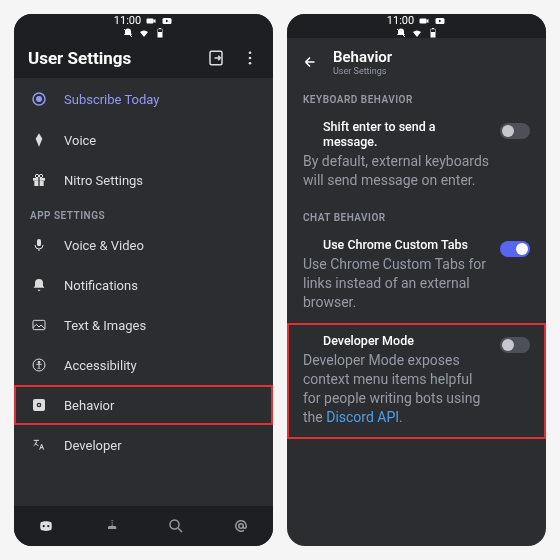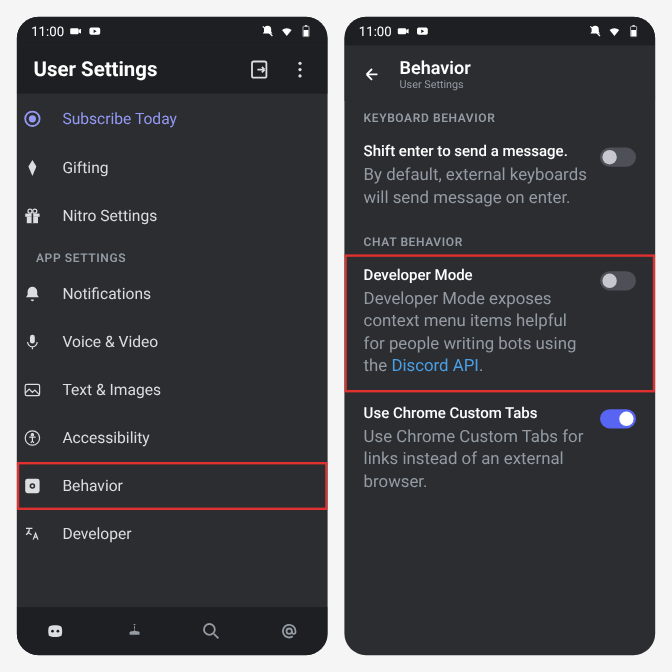--- a/index.html
+++ b/index.html
@@ -25,20 +25,21 @@
   }
   .statusbar {
     height: 24px;
     display: flex;
     align-items: center;
     justify-content: space-between;
     padding: 0 12px;
     font-size: 11px;
     background: #1e1f22;
     color: #fff;
+    flex-direction: column;
   }
   .statusbar .left, .statusbar .right { display: flex; align-items: center; gap: 4px; }
   .statusbar .ico { width: 12px; height: 12px; display:inline-block; }
   .header1 {
     display: flex;
     align-items: center;
     justify-content: space-between;
     padding: 10px 14px;
     background: #1e1f22;
   }
@@ -52,21 +53,21 @@
     gap: 14px;
   }
   .header2 .tcol { display:flex; flex-direction:column; }
   .header2 h1 { font-size: 15px; font-weight:600; color:#fff; }
   .header2 .sub { font-size: 9px; color: #949ba4; }
   .scroll { flex:1; overflow:hidden; }
   .row {
     display:flex;
     align-items:center;
     gap:16px;
-    padding: 12px 4px;
+    padding: 12px 16px;
     font-size:13px;
     color:#dcddde;
   }
   .row.sub { color:#9499f2; }
   .row .iconslot { width:18px; display:flex; align-items:center; justify-content:center; }
   .row .label { flex:1; }
   .section-label {
     font-size:10px;
     letter-spacing:0.5px;
     font-weight:600;
@@ -75,21 +76,21 @@
   }
   .highlight { outline: 2px solid #e03030; outline-offset:-2px; }
 
   .setting {
     padding: 10px 16px 12px;
     display:flex;
     align-items:flex-start;
     gap:10px;
   }
   .setting .txt { flex:1; }
-  .setting .title { font-size:12.5px; color:#fff; margin-bottom:3px; font-weight:500;}
+  .setting .title { font-size:12.5px; color:#fff; margin-bottom:3px; font-weight:500;margin-left:20px;}
   .setting .desc { font-size:14px; color:#949ba4; line-height:1.35; }
   .setting .desc a { color:#4aa0e6; text-decoration:none; }
   .toggle {
     width:30px; height:16px; border-radius:8px;
     background:#4e5058; position:relative; flex-shrink:0;
     margin-top:4px;
   }
   .toggle::after {
     content:""; position:absolute; width:12px; height:12px;
     background:#c7c8ce; border-radius:50%; top:2px; left:2px;
@@ -181,55 +182,55 @@
       </span>
       <span class="label">Subscribe Today</span>
     </div>
 
     <div class="row">
       <span class="iconslot">
         <svg class="svg16" viewBox="0 0 24 24" fill="#dcddde">
             <path d="M12 2l5 8-5 12-5-12z"></path>
           </svg>
       </span>
-      <span class="label">Gifting</span>
+      <span class="label">Voice</span>
     </div>
 
     <div class="row">
       <span class="iconslot">
         <svg class="svg16" viewBox="0 0 24 24" fill="#dcddde">
             <rect x="3" y="9" width="18" height="4"></rect>
             <rect x="5" y="13" width="14" height="8"></rect>
             <rect x="11" y="9" width="2" height="12" fill="#2b2d31"></rect>
             <circle cx="9" cy="6" r="2.5" fill="none" stroke="#dcddde" stroke-width="1.5"></circle>
             <circle cx="15" cy="6" r="2.5" fill="none" stroke="#dcddde" stroke-width="1.5"></circle>
           </svg>
       </span>
       <span class="label">Nitro Settings</span>
     </div>
 
     <div class="section-label">APP SETTINGS</div>
 
     <div class="row">
       <span class="iconslot">
         <svg class="svg16" viewBox="0 0 24 24" fill="#dcddde">
-            <path d="M12 3a6 6 0 00-6 6v4l-2 3h16l-2-3V9a6 6 0 00-6-6zM10 19a2 2 0 004 0z"></path>
-          </svg>
-      </span>
-      <span class="label">Notifications</span>
-    </div>
-
-    <div class="row">
-      <span class="iconslot">
-        <svg class="svg16" viewBox="0 0 24 24" fill="#dcddde">
             <rect x="9" y="3" width="6" height="11" rx="3"></rect>
             <path d="M6 12a6 6 0 0012 0M12 18v3" stroke="#dcddde" stroke-width="1.5" fill="none"></path>
           </svg>
       </span>
       <span class="label">Voice &amp; Video</span>
+    </div>
+
+    <div class="row">
+      <span class="iconslot">
+        <svg class="svg16" viewBox="0 0 24 24" fill="#dcddde">
+            <path d="M12 3a6 6 0 00-6 6v4l-2 3h16l-2-3V9a6 6 0 00-6-6zM10 19a2 2 0 004 0z"></path>
+          </svg>
+      </span>
+      <span class="label">Notifications</span>
     </div>
 
     <div class="row">
       <span class="iconslot">
         <svg class="svg16" viewBox="0 0 24 24" fill="#dcddde">
             <rect x="3" y="5" width="18" height="14" rx="2" fill="none" stroke="#dcddde" stroke-width="1.5"></rect>
             <path d="M3 16l5-5 4 4 3-3 6 6" stroke="#dcddde" stroke-width="1.5" fill="none"></path>
           </svg>
       </span>
       <span class="label">Text &amp; Images</span>
@@ -358,29 +359,29 @@
     <div class="setting">
       <div class="txt">
         <div class="title">Shift enter to send a message.</div>
         <div class="desc">By default, external keyboards will send message on enter.</div>
       </div>
       <div class="toggle"></div>
     </div>
 
     <div class="section-label">CHAT BEHAVIOR</div>
 
+    <div class="setting">
+      <div class="txt">
+        <div class="title">Use Chrome Custom Tabs</div>
+        <div class="desc">Use Chrome Custom Tabs for links instead of an external browser.</div>
+      </div>
+      <div class="toggle on"></div>
+    </div>
+
     <div class="setting highlight">
       <div class="txt">
         <div class="title">Developer Mode</div>
         <div class="desc"><span>Developer Mode exposes context menu items helpful for people writing bots using the </span><a>Discord API</a><span>.</span></div>
       </div>
       <div class="toggle"></div>
     </div>
-
-    <div class="setting">
-      <div class="txt">
-        <div class="title">Use Chrome Custom Tabs</div>
-        <div class="desc">Use Chrome Custom Tabs for links instead of an external browser.</div>
-      </div>
-      <div class="toggle on"></div>
-    </div>
   </div>
 </div>
 
 </body></html>

